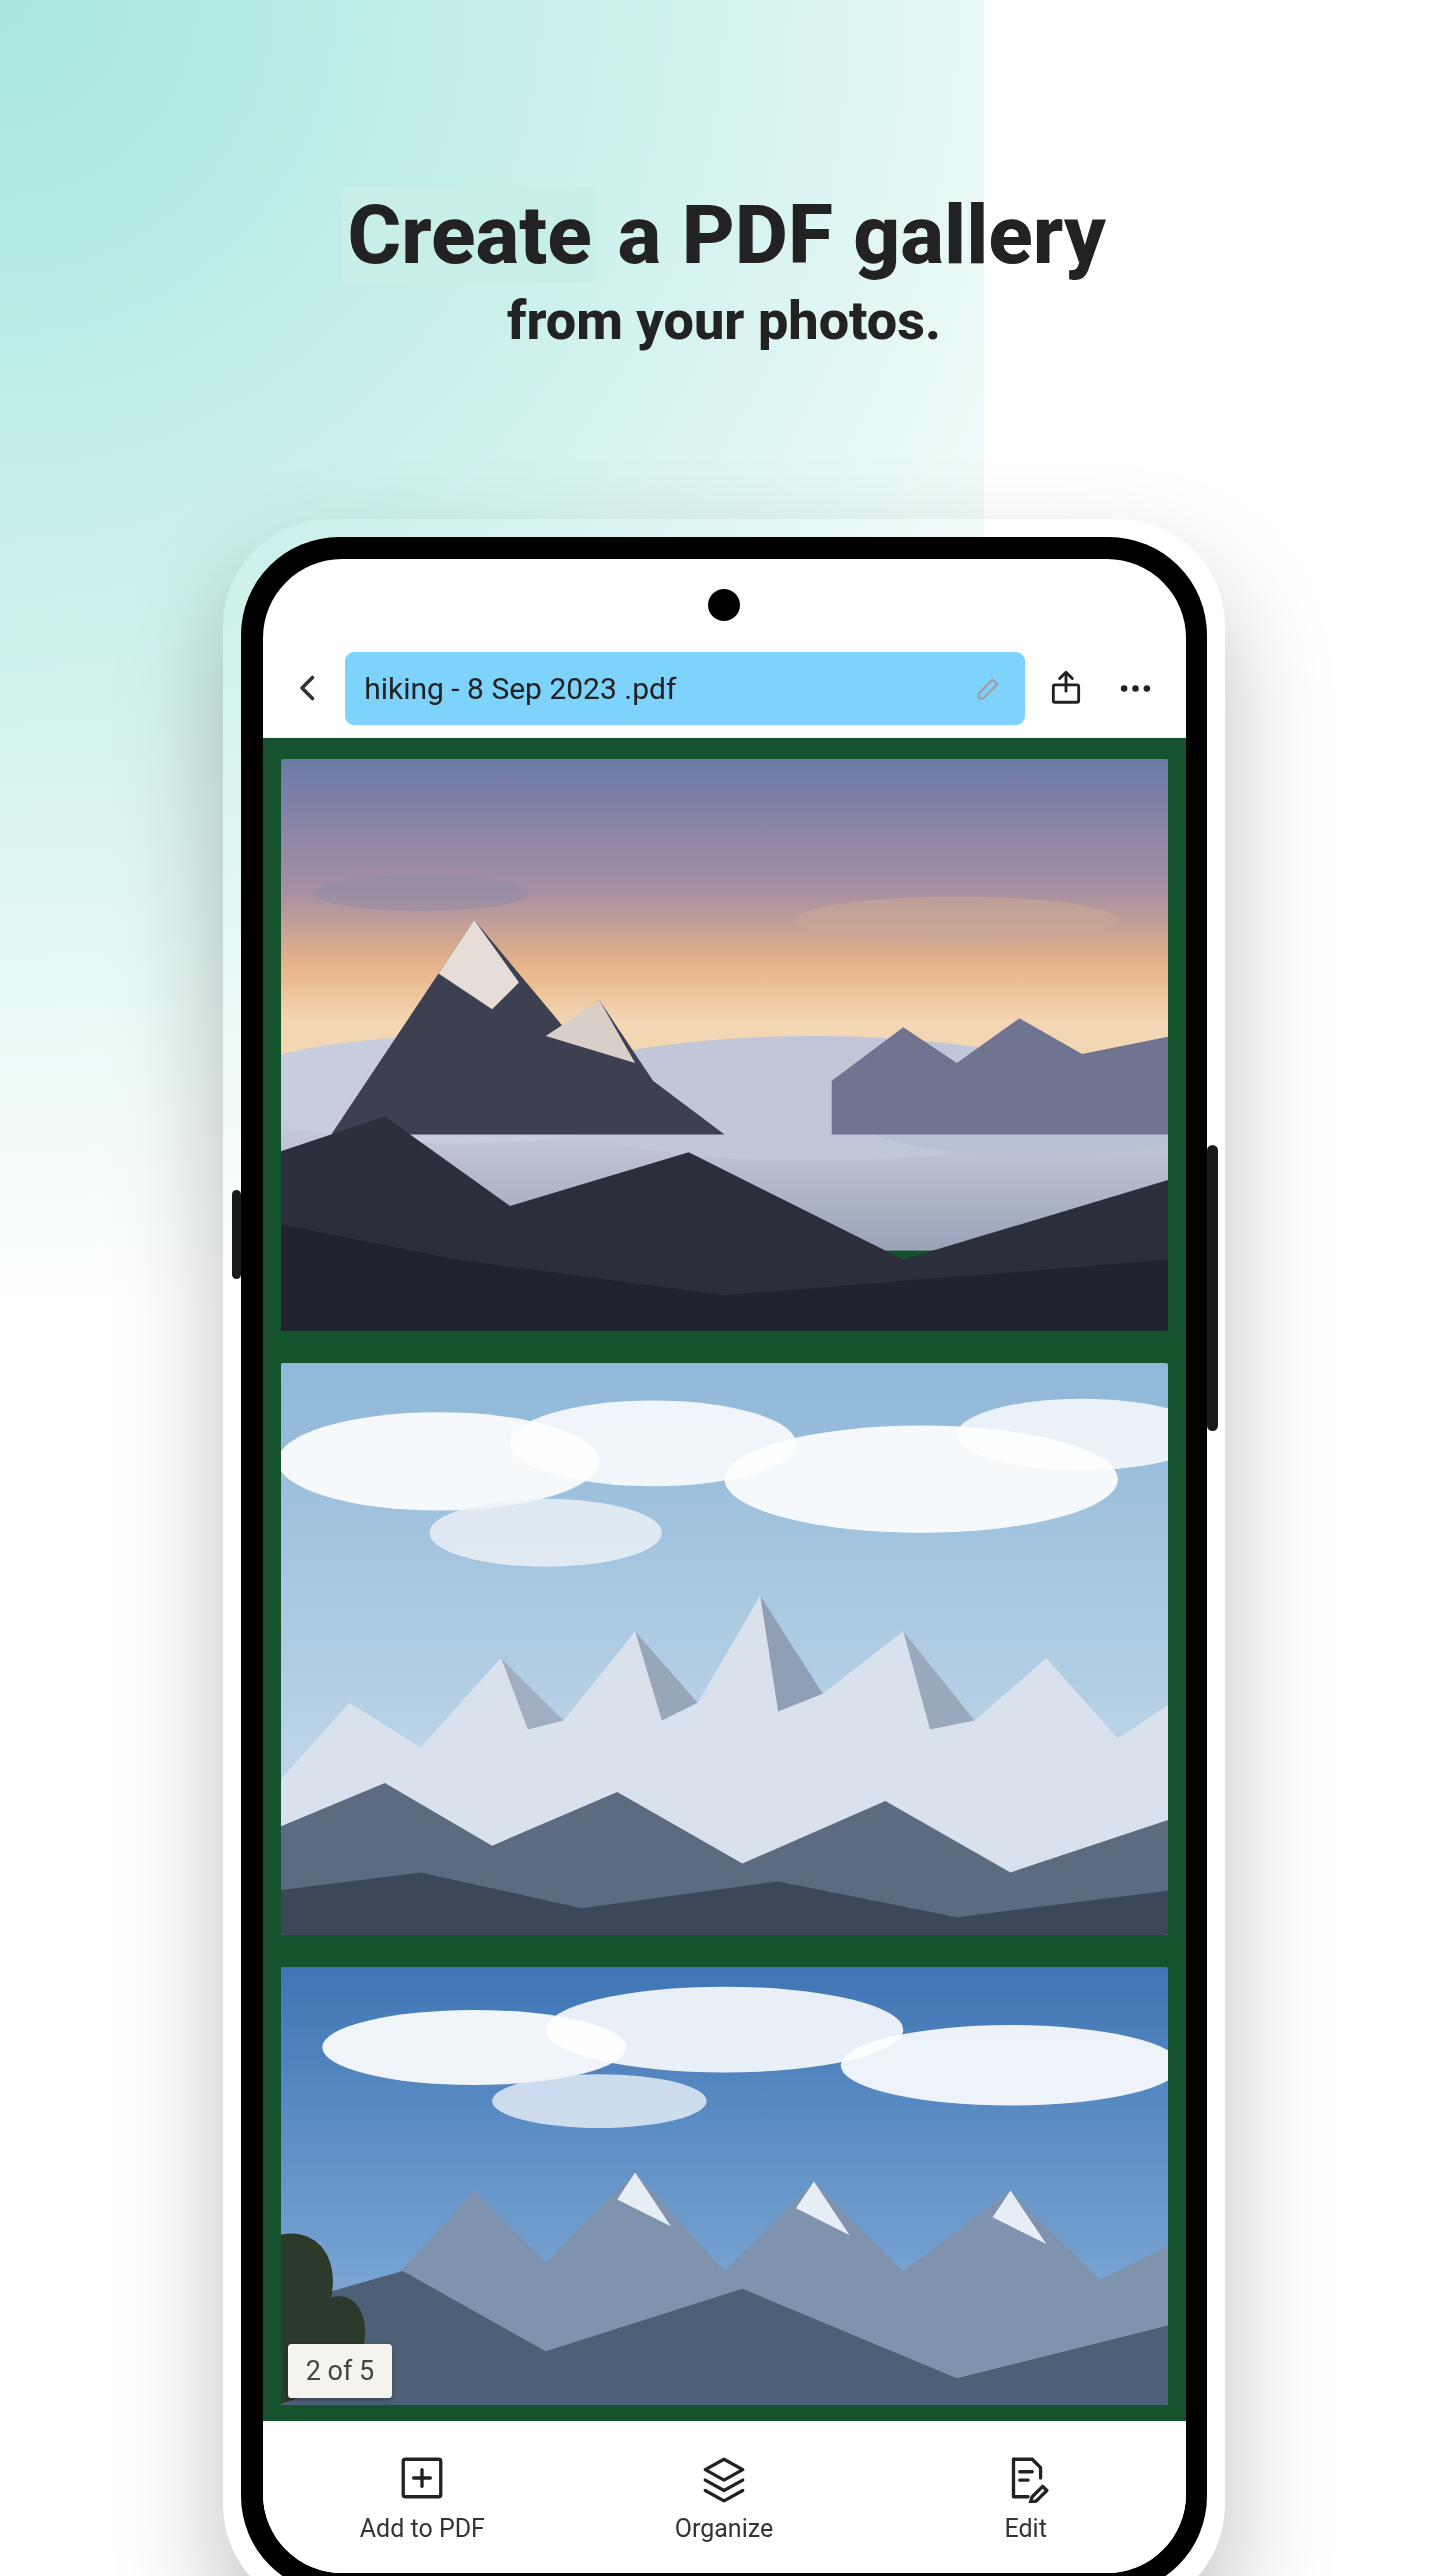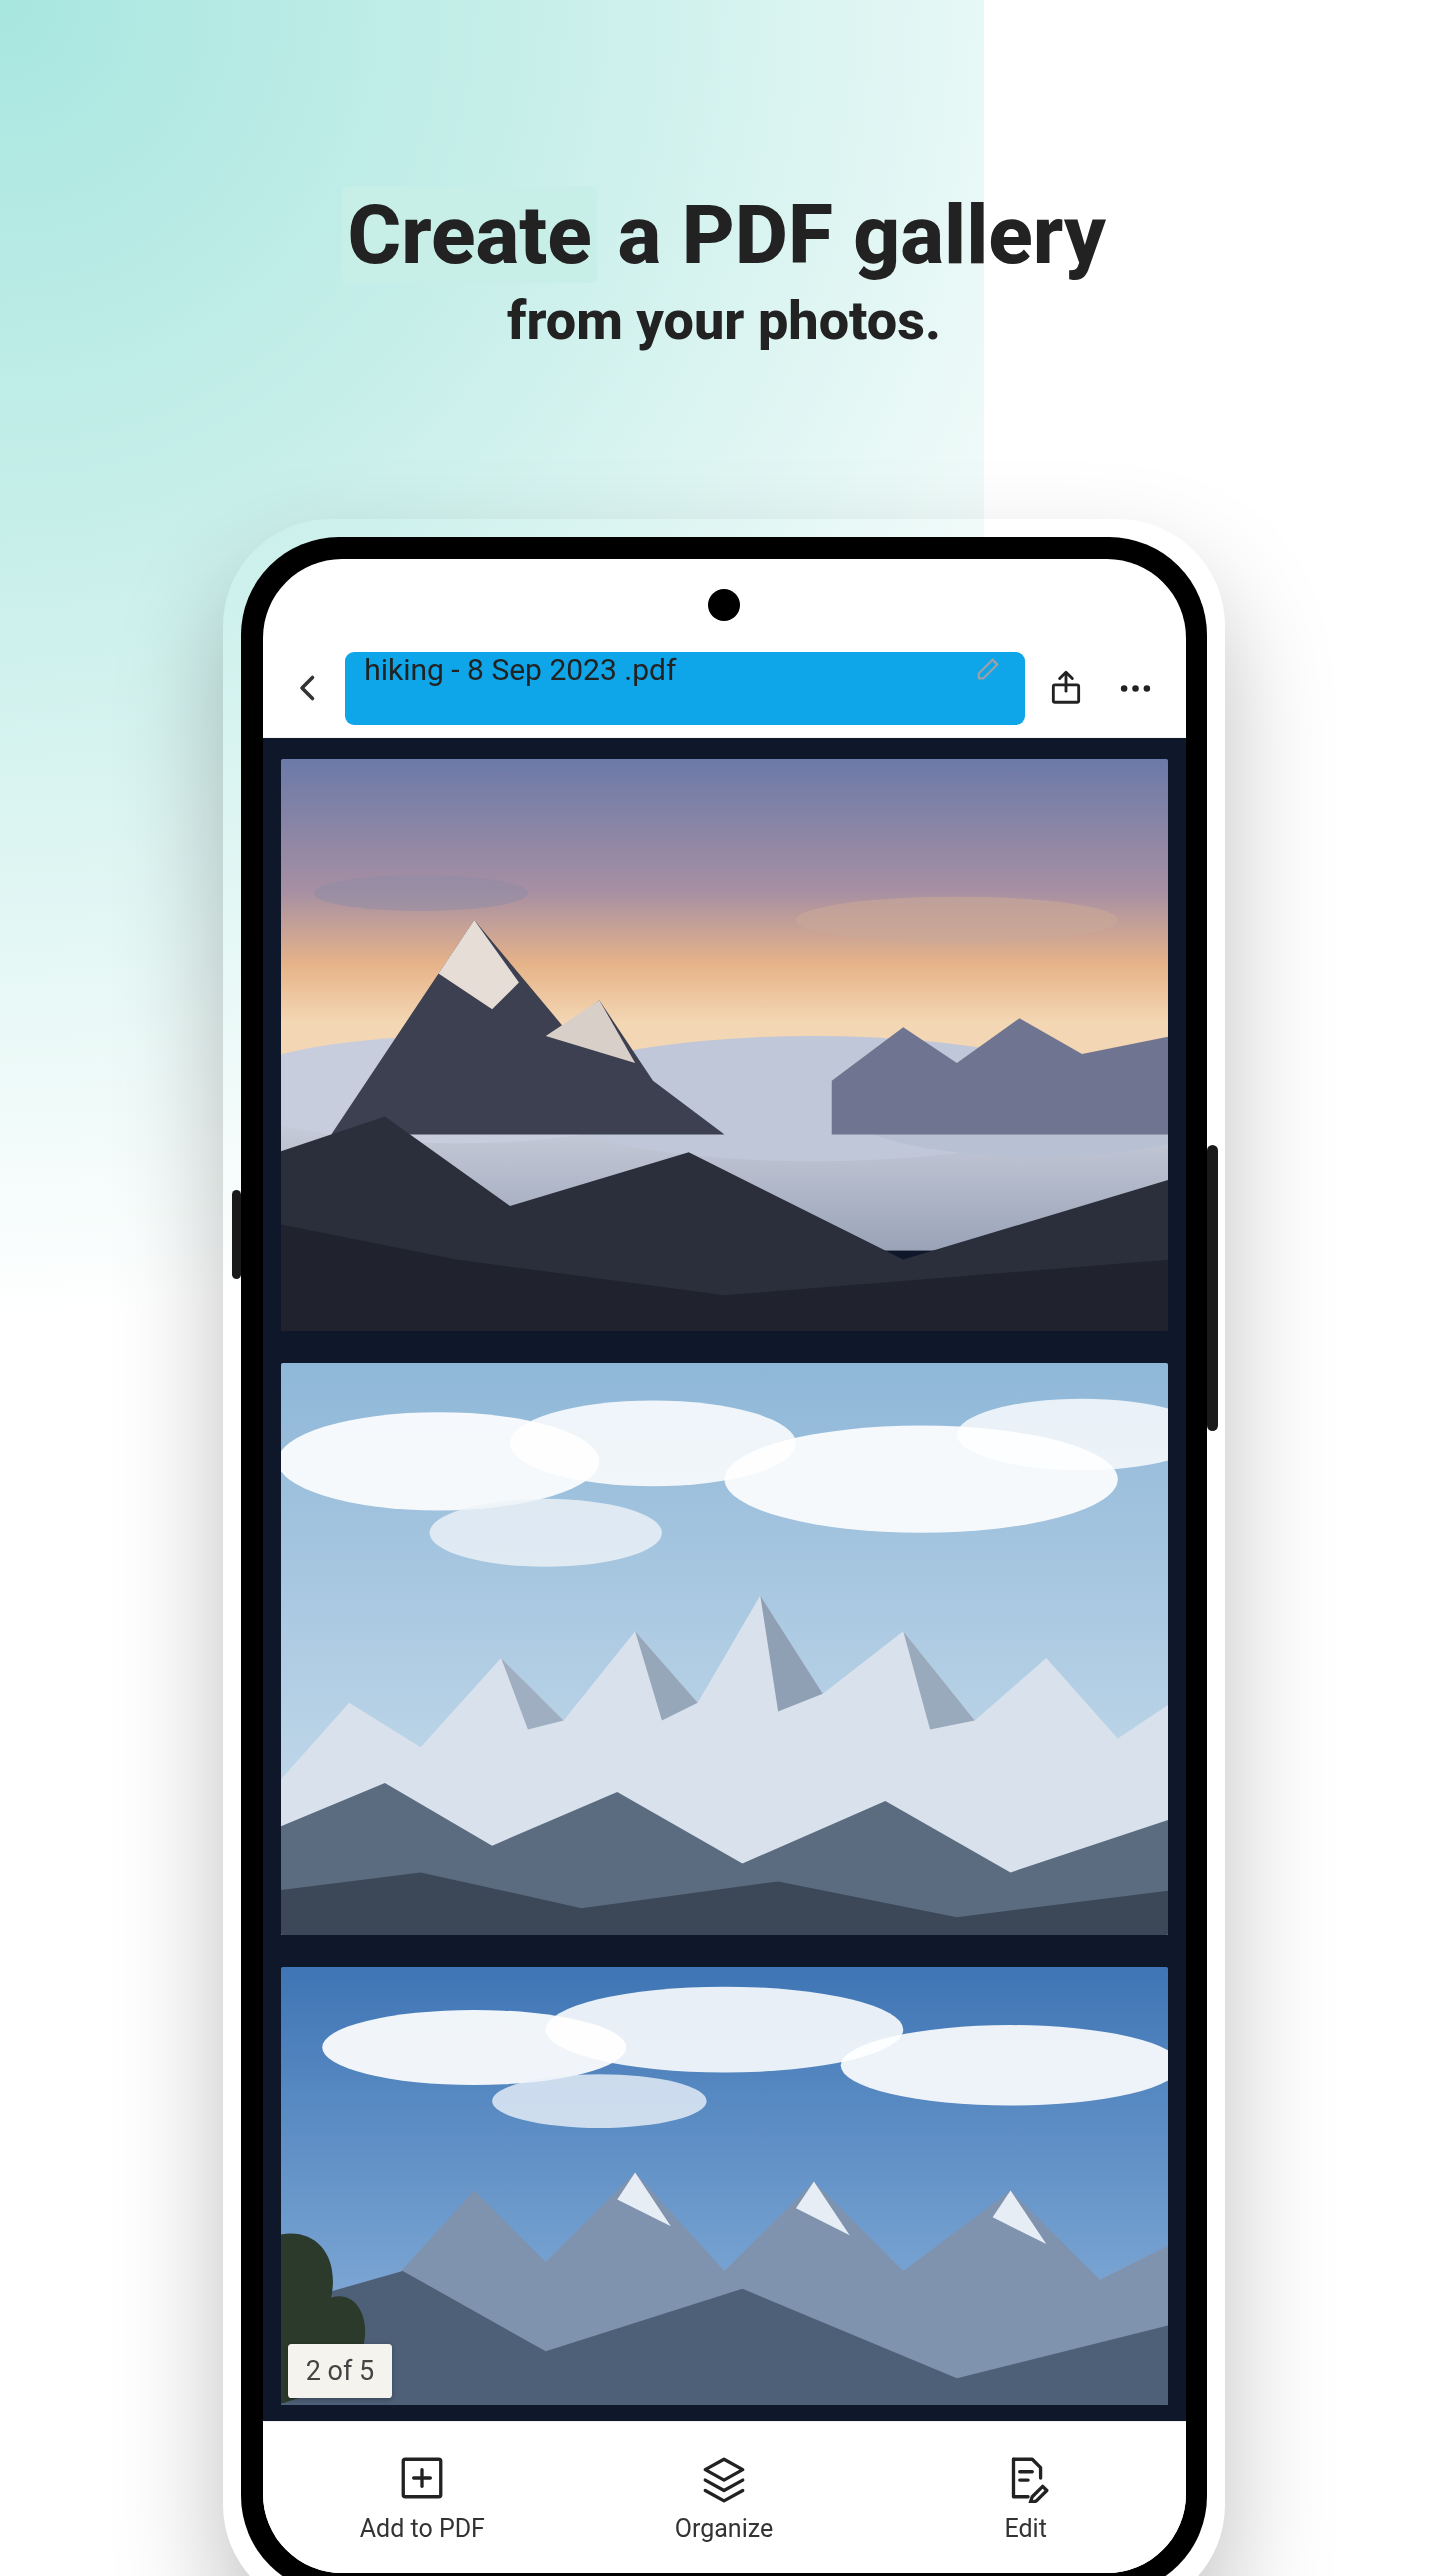--- a/index.html
+++ b/index.html
@@ -102,38 +102,39 @@
     border-bottom: 0.9px solid rgba(0,0,0,0.04);
   }
   .back-btn {
     width: 48px; height: 48px;
     display: flex; align-items: center; justify-content: center;
     color: #333;
   }
   .filename-field {
     flex: 1;
     height: 73px;
-    background: #0ea5e9;
+    background: #7dd3fc;
     border-radius: 9px;
     display: flex;
+    align-items: center;
     padding: 0 19.7px;
     justify-content: space-between;
   }
   .filename-text { font-size: 30px; color: #222; }
   .pencil { color: #9aa0a6; }
   .share-btn, .more-btn {
     width: 57px; height: 57px;
     display: flex; align-items: center; justify-content: center;
     color: #222;
   }
 
   
   .content {
     flex: 1;
-    background: #0f172a;
+    background: #14532d;
     padding: 21.5px 18px 0 18px;
     overflow: hidden;
     position: relative;
   }
   .photo {
     width: 100%;
     border-radius: 1.8px;
     margin-bottom: 32px;
     overflow: hidden;
     position: relative;

